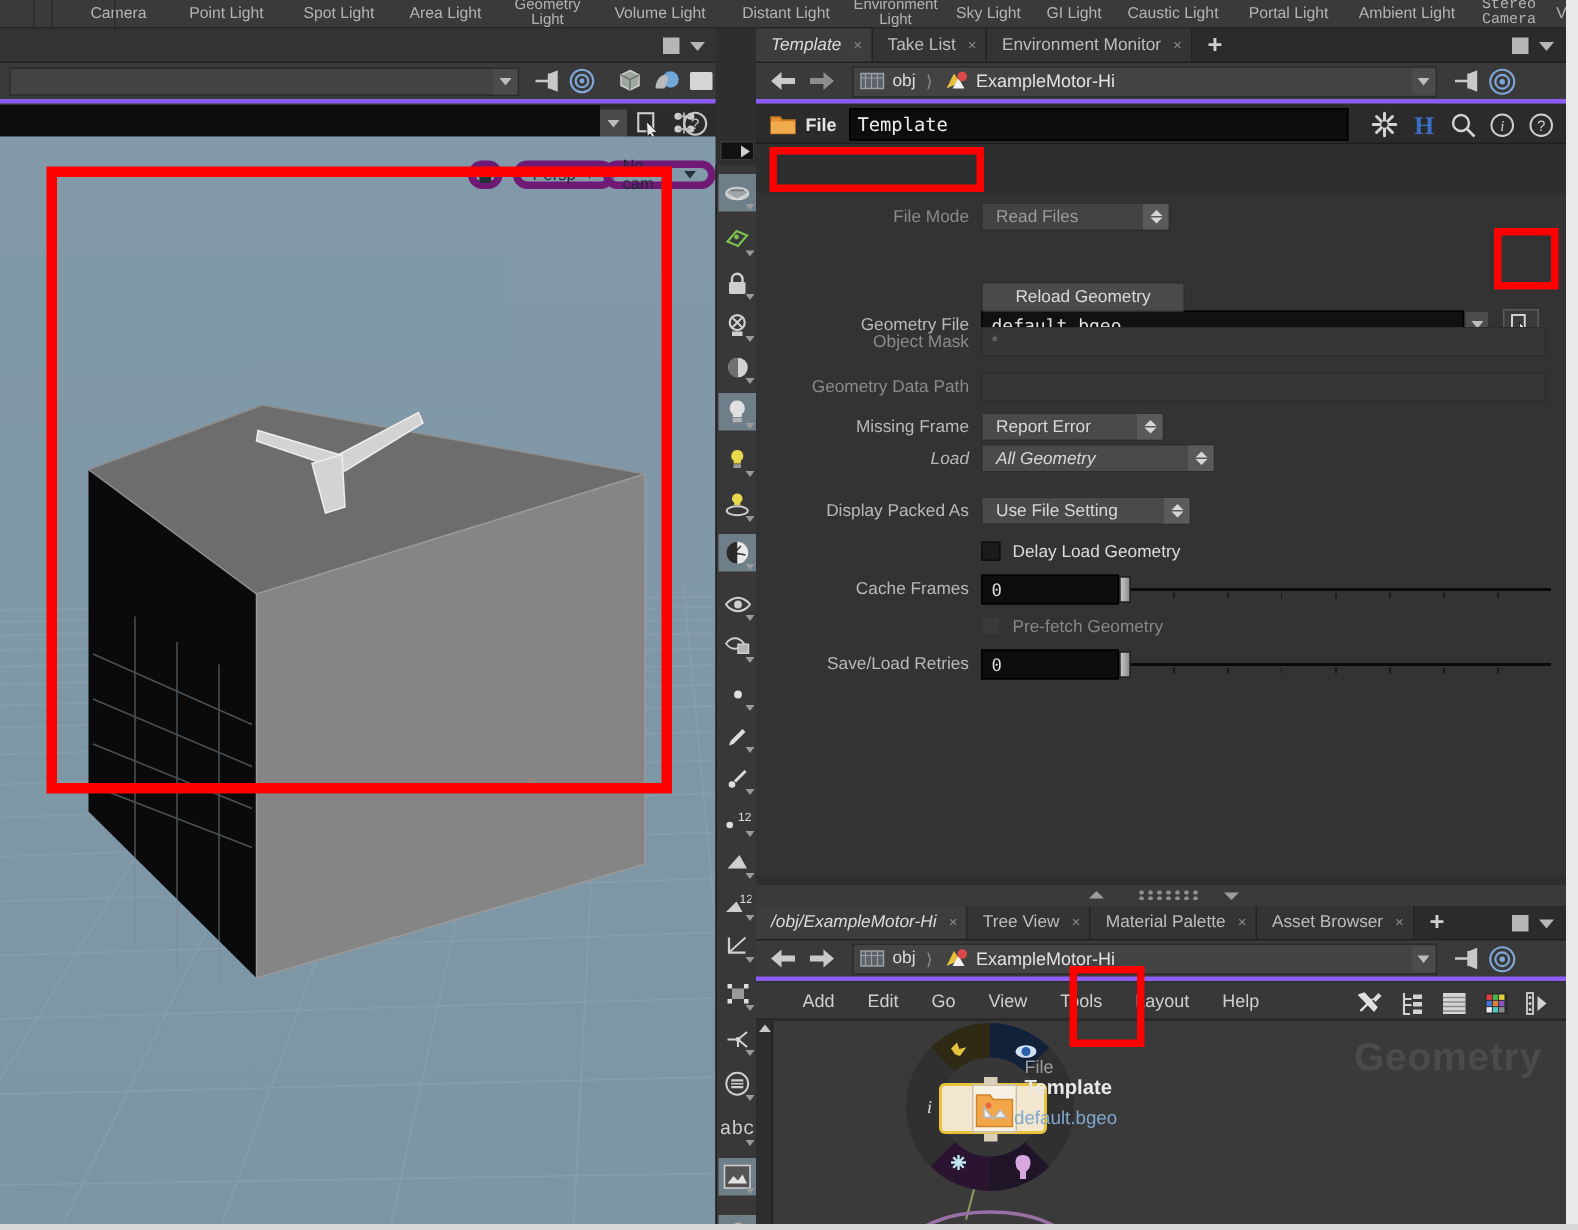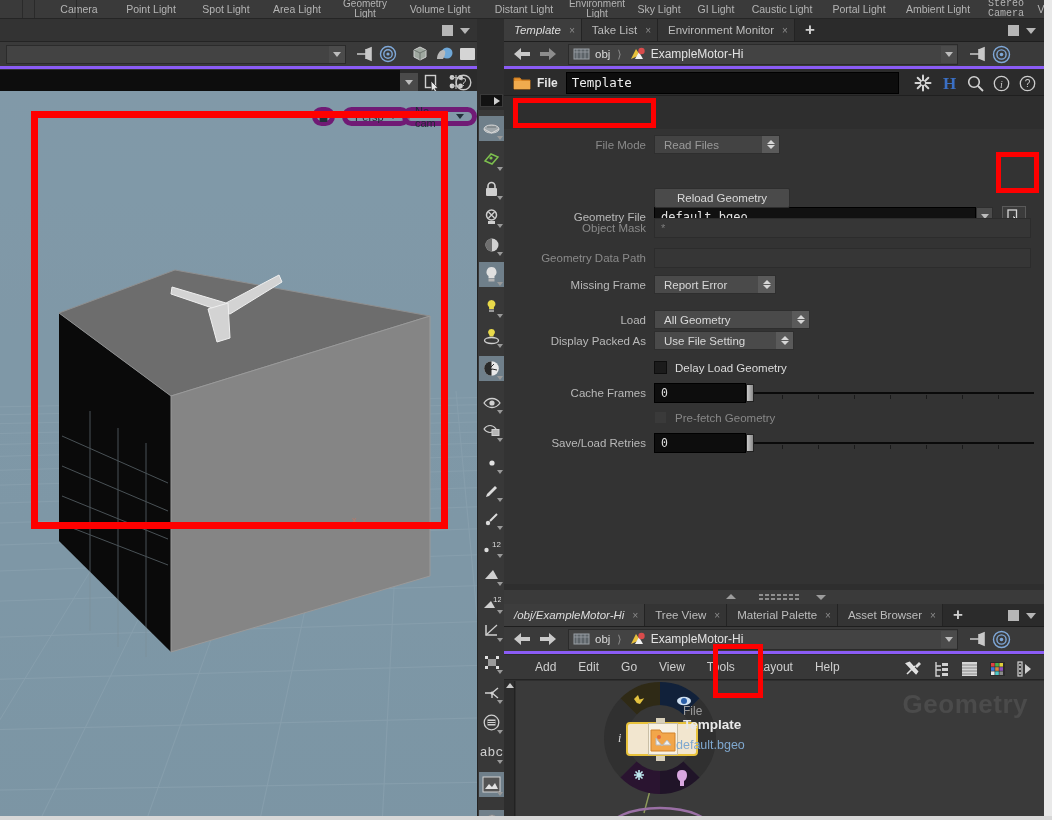--- a/index.html
+++ b/index.html
@@ -707,21 +707,21 @@
           <div class="parmLabel">Missing Frame</div>
           <div class="menuBtn" style="width:122px;">
             <span>Report Error</span>
             <span class="spin">
                 <span class="spinUp"></span>
                 <span class="spinDn"></span>
               </span>
           </div>
         </div>
 
-        <div class="parmRow" style="top:180px;">
+        <div class="parmRow" style="top:166px;font-style:italic;">
           <div class="parmLabel">Load</div>
           <div class="menuBtn" style="width:156px;">
             <span>All Geometry</span>
             <span class="spin">
                 <span class="spinUp"></span>
                 <span class="spinDn"></span>
               </span>
           </div>
         </div>
 

